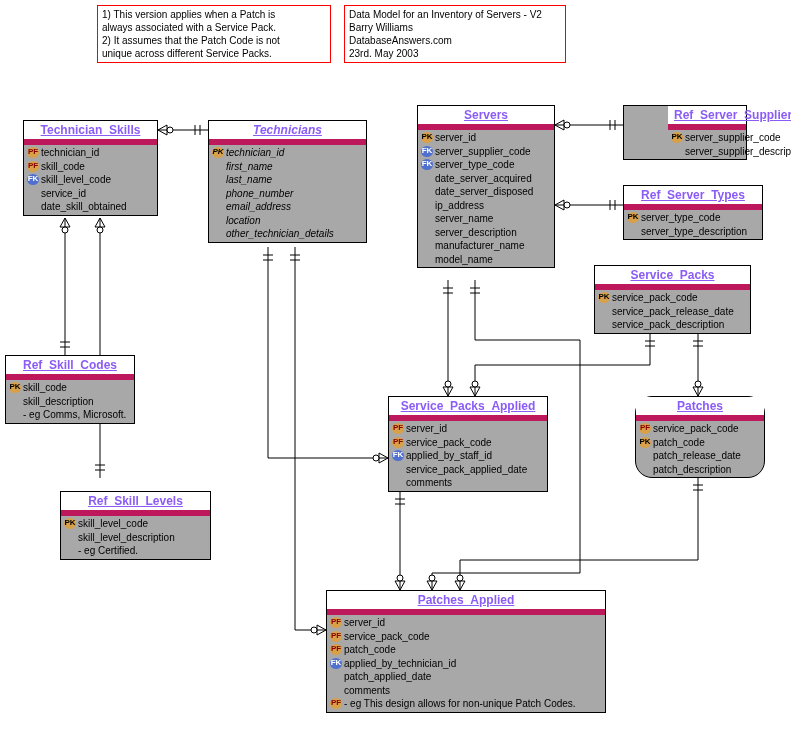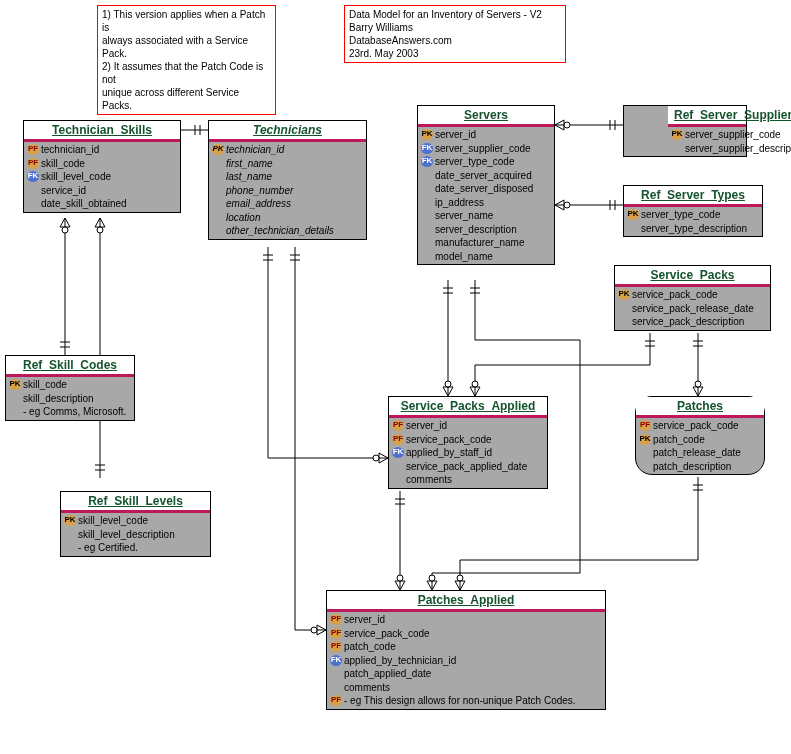--- a/index.html
+++ b/index.html
@@ -22,24 +22,24 @@
     .entity {
       position: absolute;
       background: #a8a8a8;
       border: 1px solid #000;
     }
     .entity-title {
       background: #fff;
       text-align: center;
       font-weight: bold;
       font-size: 12px;
-      color: #14532d;
+      color: #8b5cf6;
       text-decoration: underline;
       padding: 2px 6px;
-      border-bottom: 3px solid #be185d;
+      border-bottom: 6px solid #be185d;
     }
     .entity-body {
       padding: 1px 3px;
     }
     .field {
       display: flex;
       align-items: center;
       font-size: 10px;
       line-height: 1.35;
       gap: 2px;
@@ -162,35 +162,35 @@
   <line x1="693" y1="485" x2="703" y2="485"></line>
   <line x1="693" y1="490" x2="703" y2="490"></line>
 
   <line x1="400" y1="491" x2="400" y2="590"></line>
   <path d="M 400 590 L 395 581 M 400 590 L 405 581 M 395 581 L 405 581"></path>
   <circle cx="400" cy="578" r="3"></circle>
   <line x1="395" y1="499" x2="405" y2="499"></line>
   <line x1="395" y1="504" x2="405" y2="504"></line>
 </svg>
 
-<div class="note-box" style="left:97px; top:5px; width:179px;">
+<div class="note-box" style="left:97px; top:5px; width:234px;">
   <div>1) This version applies when a Patch is</div>
   <div>always associated with a Service Pack.</div>
   <div>2) It assumes that the Patch Code is not</div>
   <div>unique across different Service Packs.</div>
 </div>
 
 <div class="note-box" style="left:344px; top:5px; width:222px;">
   <div>Data Model for an Inventory of Servers - V2</div>
   <div>Barry Williams</div>
   <div>DatabaseAnswers.com</div>
   <div>23rd. May 2003</div>
 </div>
 
-<div class="entity" style="left:23px; top:120px; width:158px;">
+<div class="entity" style="left:23px; top:120px; width:135px;">
   <div class="entity-title">Technician_Skills</div>
   <div class="entity-body">
       <div class="field">
         <span class="key-badge pf">PF</span>
         <span class="field-name">technician_id</span>
       </div>
       <div class="field">
         <span class="key-badge pf">PF</span>
         <span class="field-name">skill_code</span>
       </div>
@@ -310,21 +310,21 @@
         <span class="key-badge pk">PK</span>
         <span class="field-name">server_type_code</span>
       </div>
       <div class="field">
         <span class="no-key"></span>
         <span class="field-name">server_type_description</span>
       </div>
     </div>
 </div>
 
-<div class="entity" style="left:614px; top:265px; width:157px;">
+<div class="entity" style="left:594px; top:265px; width:157px;">
   <div class="entity-title">Service_Packs</div>
   <div class="entity-body">
       <div class="field">
         <span class="key-badge pk">PK</span>
         <span class="field-name">service_pack_code</span>
       </div>
       <div class="field">
         <span class="no-key"></span>
         <span class="field-name">service_pack_release_date</span>
       </div>

